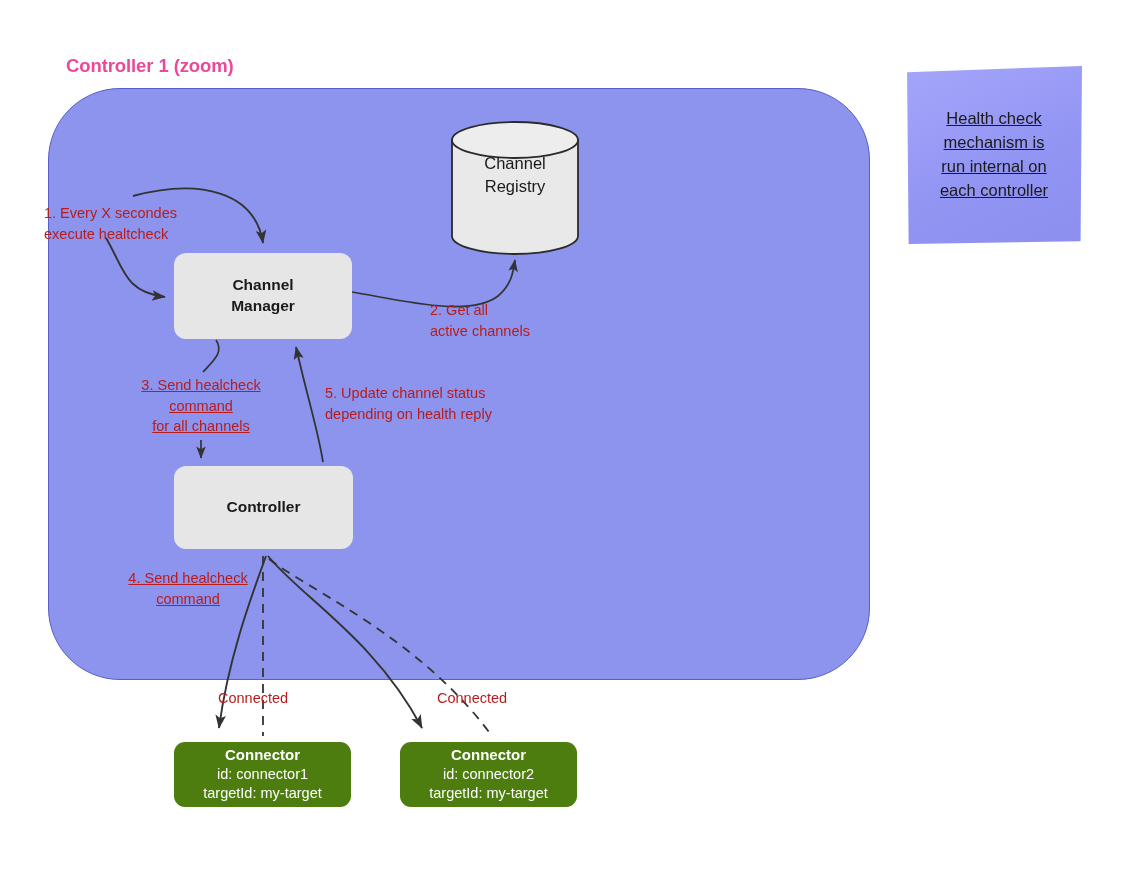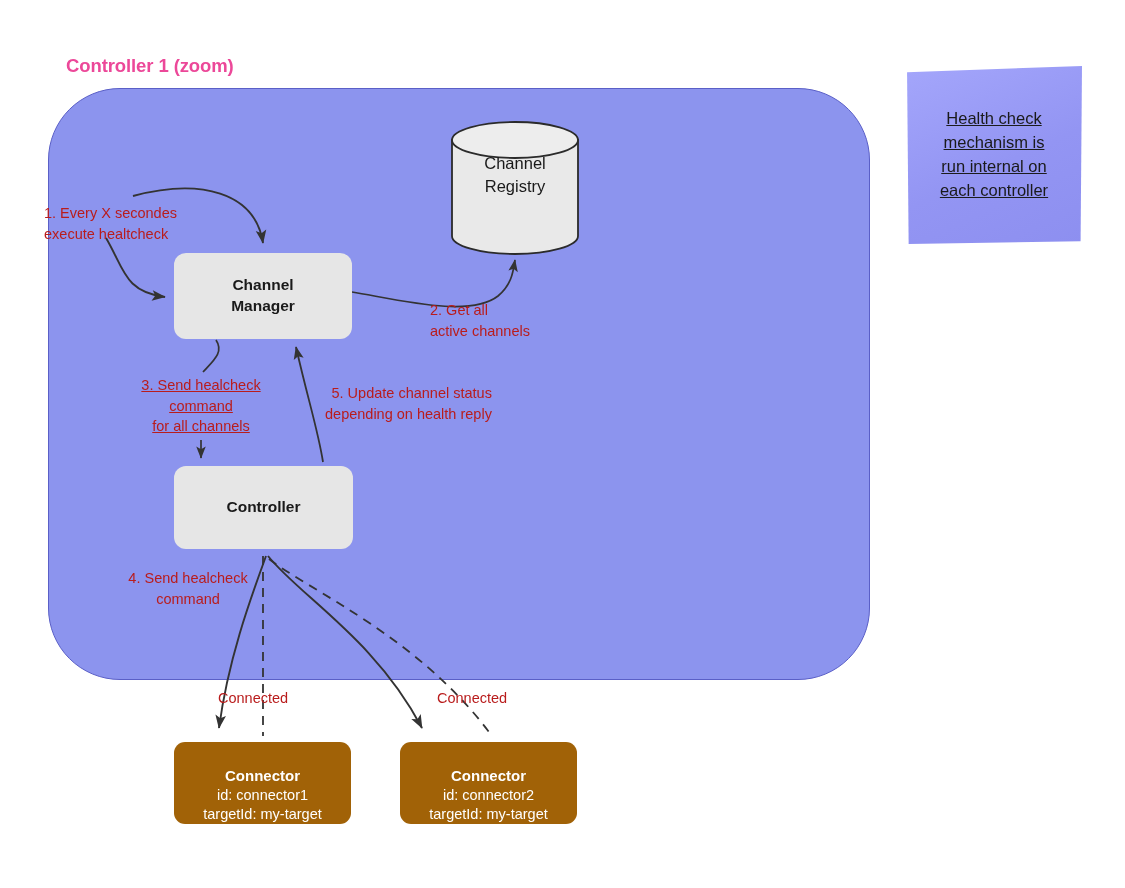--- a/index.html
+++ b/index.html
@@ -74,50 +74,50 @@
     top: 152px;
     width: 126px;
     text-align: center;
     font-size: 16.5px;
     color: #1a1a1a;
     line-height: 1.4;
   }
   .connector-box {
     position: absolute;
     width: 177px;
-    height: 82px;
-    background: #a16207;
+    height: 65px;
+    background: #4d7c0f;
     border-radius: 11px;
     color: #ffffff;
     display: flex;
     flex-direction: column;
     align-items: center;
-    justify-content: flex-end;
+    justify-content: center;
     line-height: 1.32;
     font-size: 14.5px;
   }
   .connector-box .c-title {
     font-weight: bold;
     font-size: 15px;
   }
   #connector-1 { left: 174px; top: 742px; }
   #connector-2 { left: 400px; top: 742px; }
 
   .edge-label {
     position: absolute;
     font-size: 14.5px;
     color: #b91c1c;
     line-height: 1.42;
     white-space: pre-line;
   }
   #label-1 { left: 44px;  top: 203px; text-align: left; }
   #label-2 { left: 430px; top: 300px; text-align: left; }
   #label-3 { left: 128px; top: 375px; width: 146px; text-align: center; text-decoration: underline; }
-  #label-4 { left: 106px; top: 568px; width: 164px; text-align: center; }
-  #label-5 { left: 325px; top: 383px; text-align: right; }
+  #label-4 { left: 106px; top: 568px; width: 164px; text-align: center; text-decoration: underline; }
+  #label-5 { left: 325px; top: 383px; text-align: left; }
   #label-conn-1 { left: 218px; top: 688px; font-size: 14.5px; }
   #label-conn-2 { left: 437px; top: 688px; font-size: 14.5px; }
 
   .sticky {
     position: absolute;
     left: 906px;
     top: 66px;
     width: 176px;
     height: 178px;
     background: #9A9BF7;

